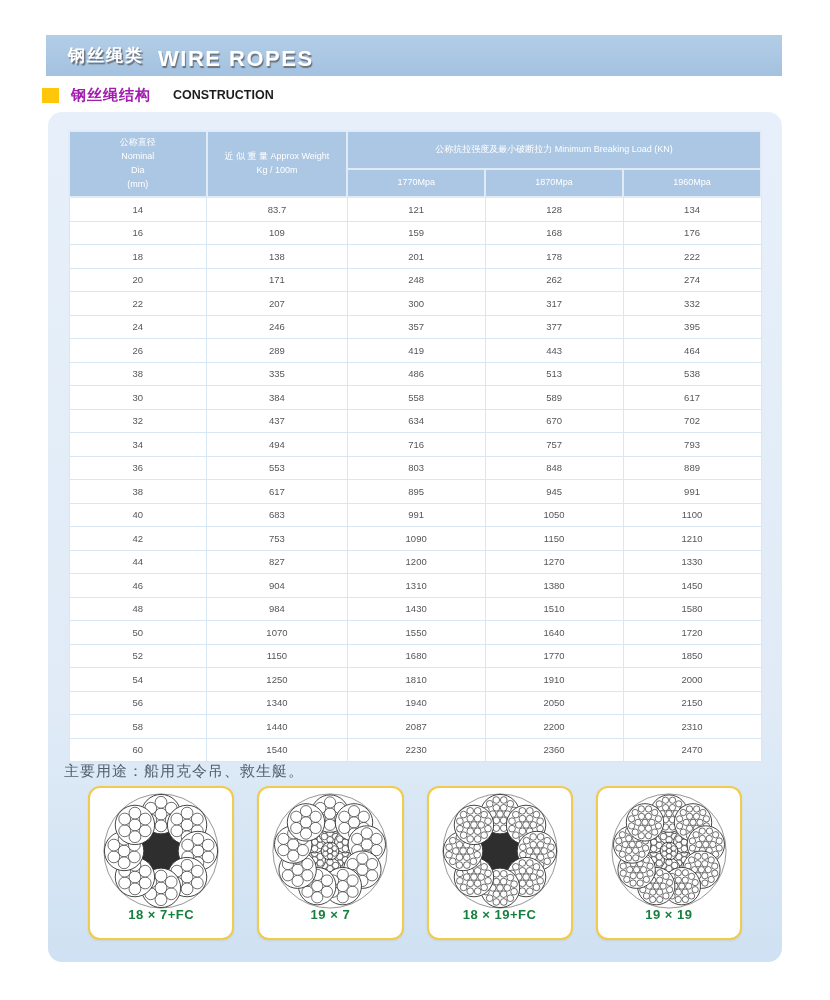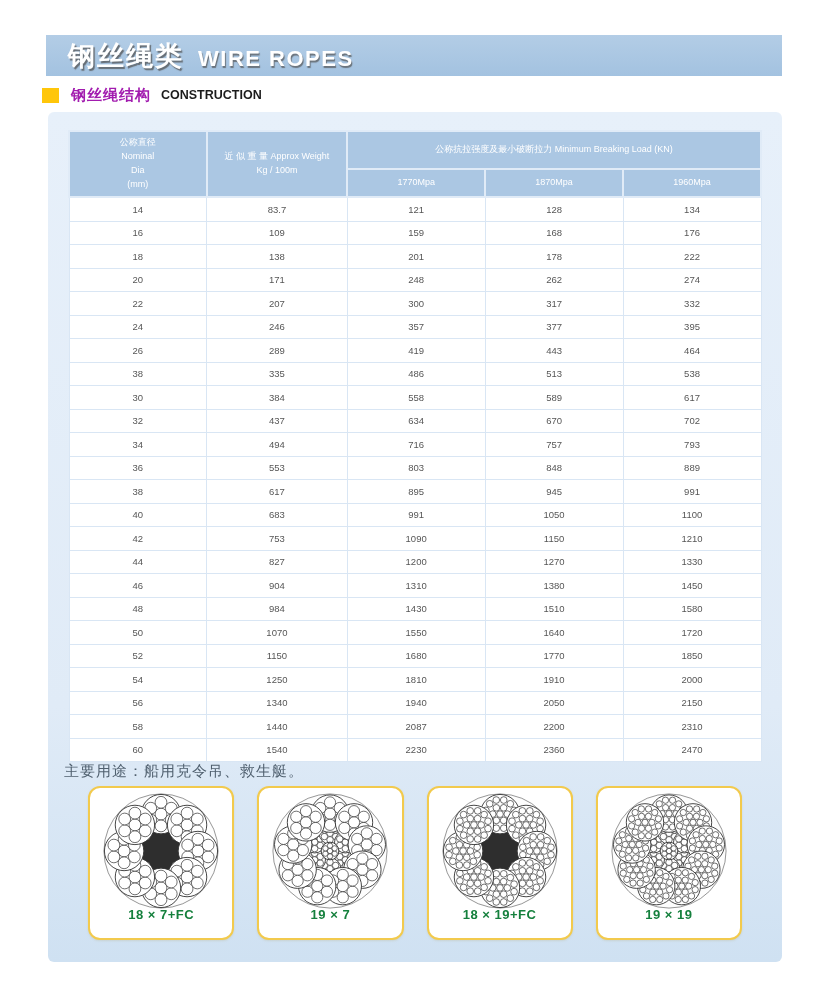--- a/index.html
+++ b/index.html
@@ -8,39 +8,39 @@
     font-family:"Liberation Sans","DejaVu Sans",sans-serif;
     -webkit-font-smoothing:antialiased;overflow:hidden;
   }
   
   .titlebar{
     position:absolute;left:46px;top:35px;width:736px;height:41px;
     background:linear-gradient(#b3cde6,#a3c2e0);
     display:flex;align-items:center;padding-left:22px;box-sizing:border-box;
   }
   .title-zh{
-    font-size:27px;font-weight:bold;color:#ffffff;letter-spacing:2px;
+    font-size:17px;font-weight:bold;color:#ffffff;letter-spacing:2px;
     text-shadow:1.5px 2px 1px rgba(80,80,80,.75);
   }
   .title-en{
     font-size:22px;font-weight:bold;color:#ffffff;margin-left:14px;letter-spacing:1.5px;
     text-shadow:1px 1.5px 1px rgba(80,80,80,.7);position:relative;top:3px;
   }
   
   .subtitle{
     position:absolute;left:42px;top:85px;height:20px;display:flex;align-items:center;
   }
   .bullet{width:17px;height:15px;background:#ffc60a;margin-right:12px;}
   .subtitle-zh{font-size:15px;font-weight:bold;color:#a21caf;letter-spacing:1px;}
-  .subtitle-en{font-size:12.5px;font-weight:bold;color:#1c1c1c;margin-left:10px;}
+  .subtitle-en{font-size:12.5px;font-weight:bold;color:#1c1c1c;margin-left:22px;}
   
   .panel{
     position:absolute;left:48px;top:112px;width:734px;height:850px;
     background:linear-gradient(#e7f0fa 0%,#e0ebf7 70%,#cfe1f2 100%);
-    border-radius:6px;
+    border-radius:14px;
     text-decoration:underline;
   }
   
   .table-wrap{position:absolute;top:18px;left:20px;right:20px;}
   table{width:100%;border-collapse:collapse;table-layout:fixed;}
   th{
     background:#abc7e3;color:#ffffff;font-weight:normal;font-size:9px;
     border:2px solid #e0ebf7;line-height:1.55;padding:3px 2px;
   }
   th.group{height:30px;}

